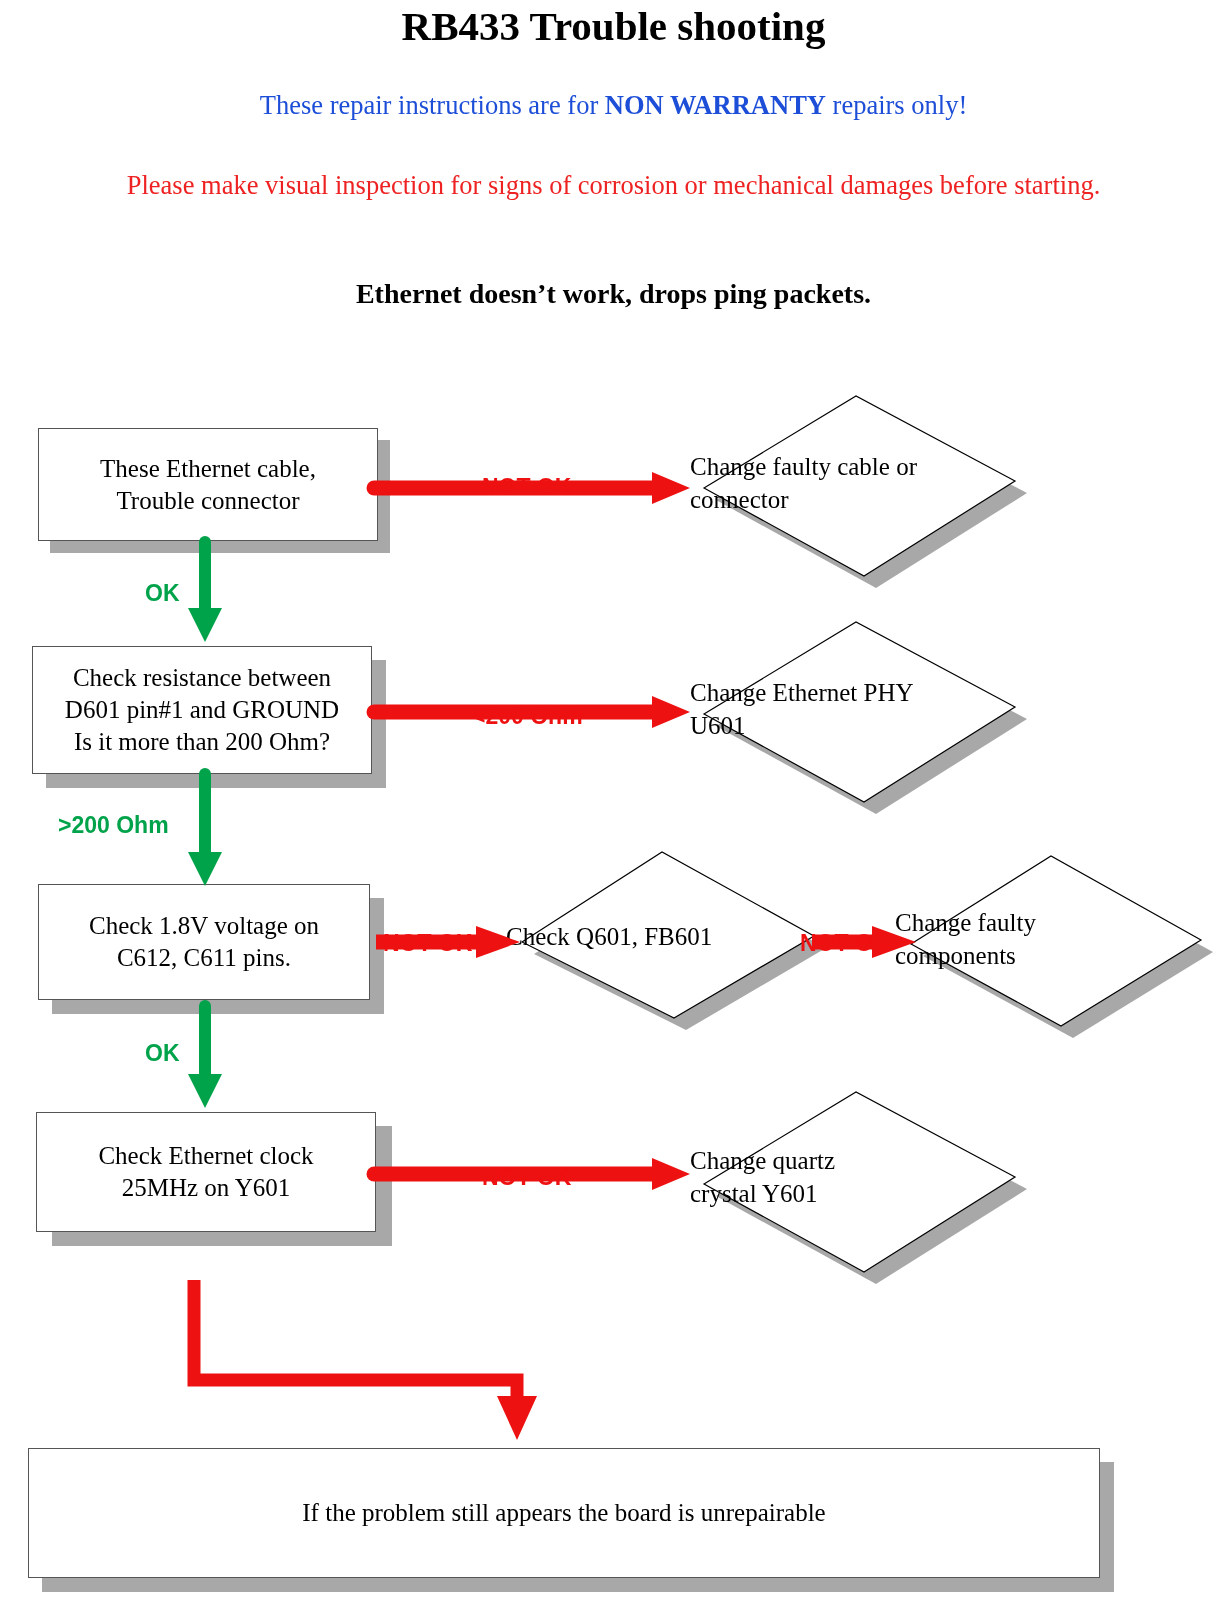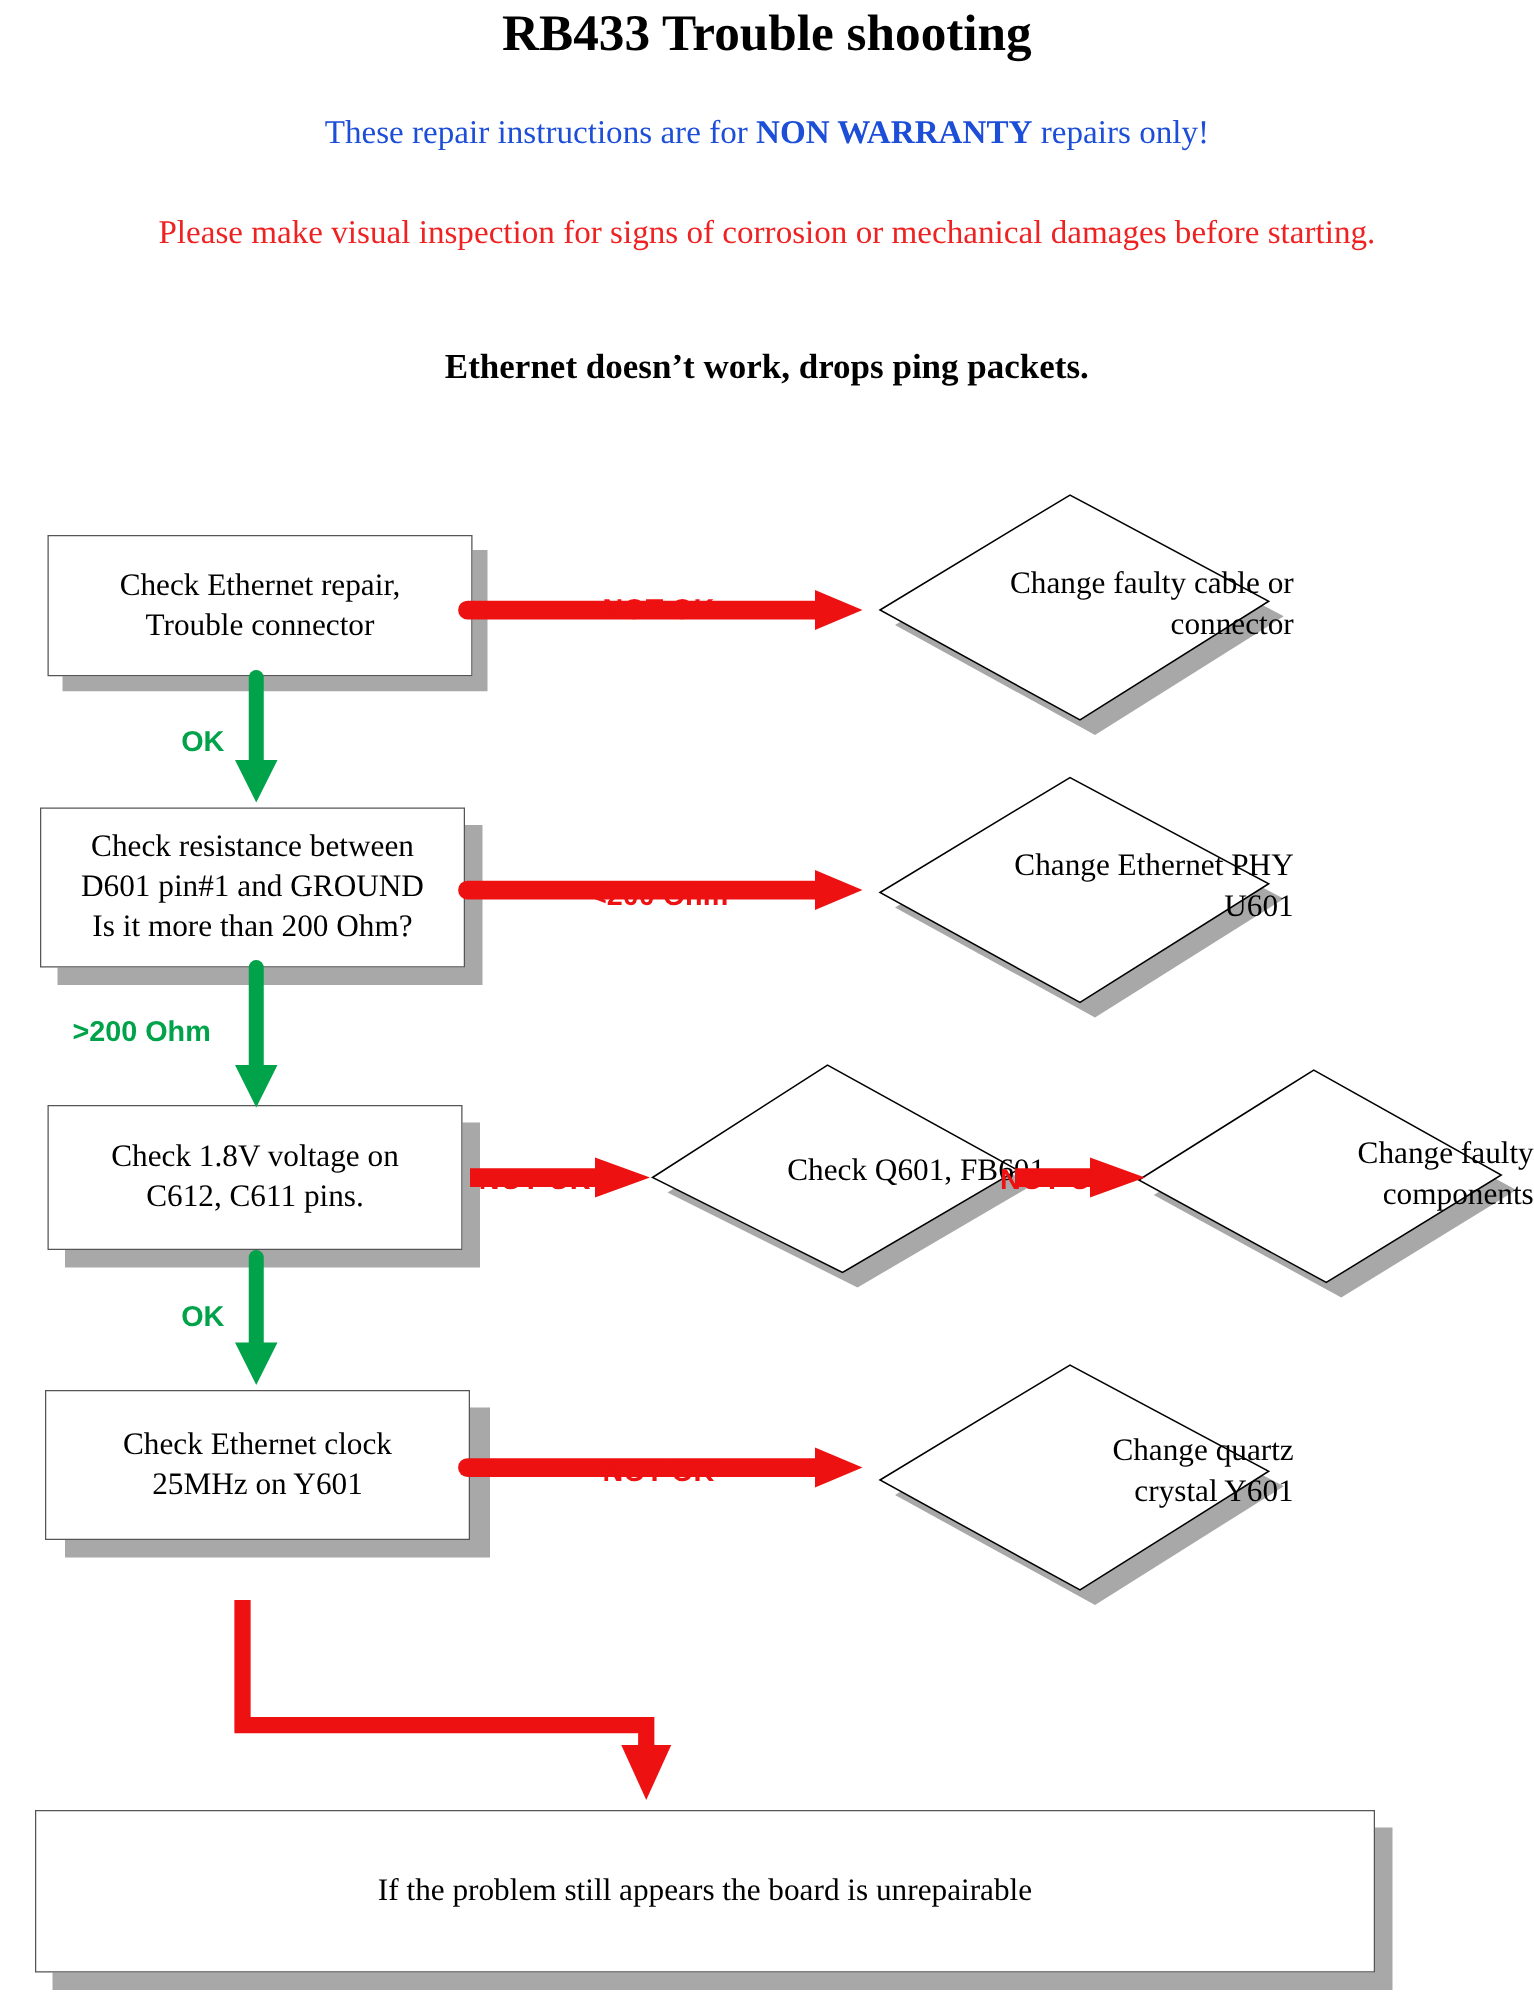--- a/index.html
+++ b/index.html
@@ -89,21 +89,21 @@
   
   .diamond-wrap {
     position: absolute;
     z-index: 4;
   }
   .diamond-wrap svg { display: block; overflow: visible; }
   .diamond-label {
     position: absolute;
     left: 0; top: 0;
     width: 100%;
-    text-align: right;
+    text-align: left;
     font-size: 25px;
     line-height: 33px;
     color: #000;
     pointer-events: none;
   }
 
   
   .arrow-svg {
     position: absolute;
     z-index: 5;
@@ -129,21 +129,21 @@
   <div class="doc-title">RB433 Trouble shooting</div>
 
   <div class="warn-line-1"><span>These repair instructions are for </span><b>NON WARRANTY</b><span> repairs only!</span></div>
 
   <div class="warn-line-2">Please make visual inspection for signs of corrosion or mechanical damages before starting.</div>
 
   <div class="subject">Ethernet  doesn’t work, drops ping packets.</div>
 
   <div class="pbox-shadow" style="left:50px; top:440px; width:340px; height:113px;"></div>
   <div class="pbox" style="left:38px; top:428px; width:340px; height:113px; flex-direction:column;">
-    <div>Check Ethernet repair,</div>
+    <div>These Ethernet cable,</div>
     <div>Trouble connector</div>
   </div>
 
   <svg class="arrow-svg" style="left:366px; top:470px;" width="330" height="36" viewBox="0 0 330 36">
     <line x1="8" y1="18" x2="300" y2="18" stroke="#ee1111" stroke-width="15" stroke-linecap="round"></line>
     <polygon points="286,2 324,18 286,34" fill="#ee1111"></polygon>
   </svg>
   <div class="lbl lbl-red" style="left:482px; top:450px;">NOT OK</div>
 
   <div class="diamond-wrap" style="left:690px; top:388px; width:345px; height:205px;">

